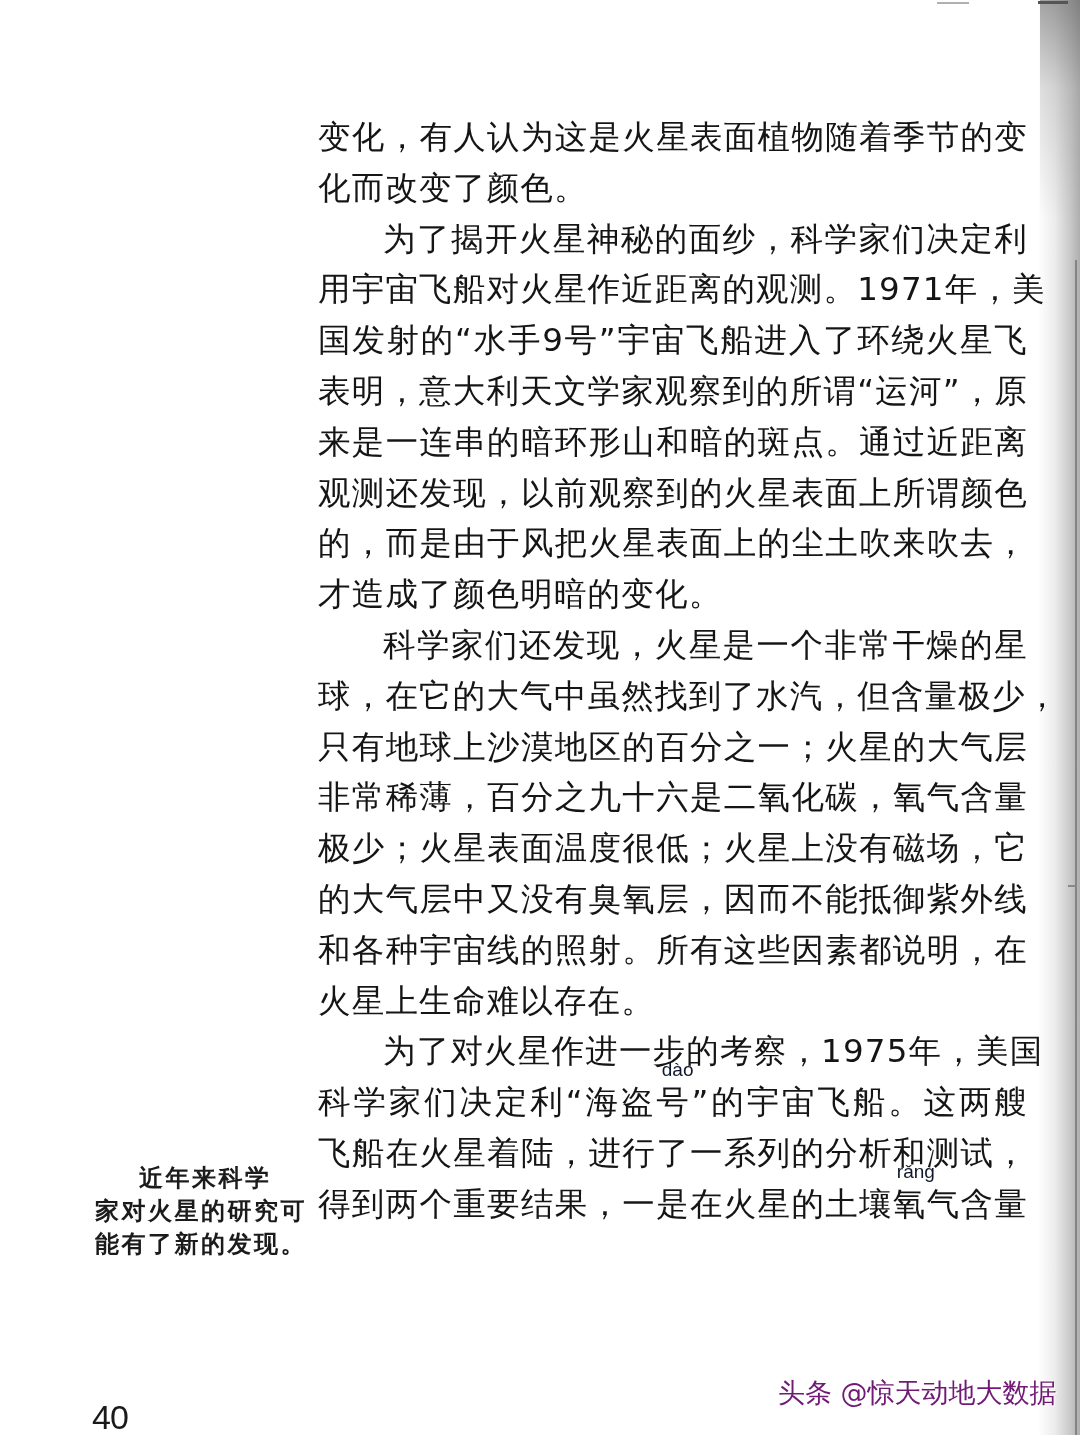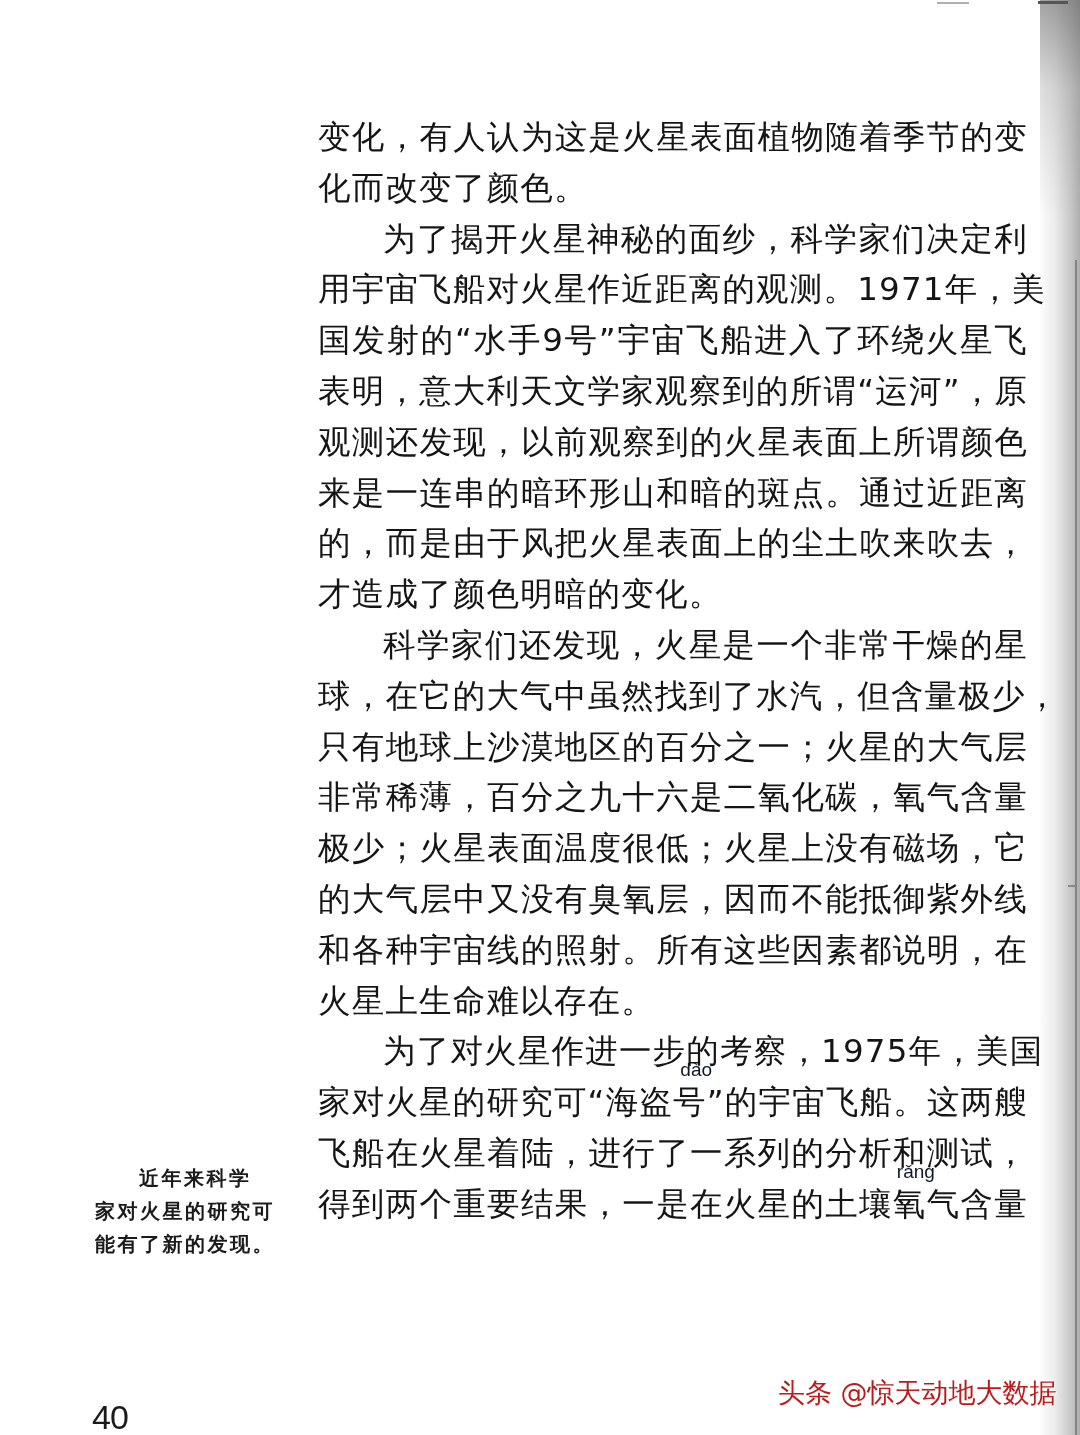--- a/index.html
+++ b/index.html
@@ -113,21 +113,21 @@
       color: #0f172a;
       white-space: nowrap;
       margin-left: 40px;
     }
 
     .margin-note {
       position: absolute;
       left: 95px;
       top: 1162px;
       width: 170px;
-      font-size: 20px;
+      font-size: 24px;
       line-height: 33px;
       letter-spacing: 2.5px;
       font-weight: bold;
       color: #1b1b1b;
     }
     .margin-note .nl {
       display: block;
       white-space: nowrap;
     }
     .margin-note .nl.indent {
@@ -143,21 +143,21 @@
       font-family: "Liberation Sans", sans-serif;
       color: #1a1a1a;
       letter-spacing: -1px;
     }
     .watermark {
       position: absolute;
       left: 778px;
       top: 1376px;
       font-size: 27px;
       line-height: 34px;
-      color: #b91c1c;
+      color: #701a75;
       font-family: "DejaVu Sans", sans-serif;
       text-shadow: 1px 1px 0 #ffffff, -1px -1px 0 #ffffff;
       letter-spacing: 0px;
       white-space: nowrap;
     }
   </style>
 </head>
 <body>
 
 <div class="page">
@@ -169,34 +169,34 @@
   <div class="top-dark"></div>
   <div class="small-tick"></div>
 
   <div class="main-text">
     <span class="line">变化，有人认为这是火星表面植物随着季节的变</span>
     <span class="line last">化而改变了颜色。</span>
     <span class="line indent">为了揭开火星神秘的面纱，科学家们决定利</span>
     <span class="line">用宇宙飞船对火星作近距离的观测。1971年，美</span>
     <span class="line">国发射的“水手9号”宇宙飞船进入了环绕火星飞</span>
     <span class="line">表明，意大利天文学家观察到的所谓“运河”，原</span>
+    <span class="line">来是一连串的暗环形山和暗的斑点。通过近距离</span>
     <span class="line">观测还发现，以前观察到的火星表面上所谓颜色</span>
-    <span class="line">来是一连串的暗环形山和暗的斑点。通过近距离</span>
     <span class="line">的，而是由于风把火星表面上的尘土吹来吹去，</span>
     <span class="line last">才造成了颜色明暗的变化。</span>
     <span class="line indent">科学家们还发现，火星是一个非常干燥的星</span>
     <span class="line">球，在它的大气中虽然找到了水汽，但含量极少，</span>
     <span class="line">只有地球上沙漠地区的百分之一；火星的大气层</span>
     <span class="line">非常稀薄，百分之九十六是二氧化碳，氧气含量</span>
     <span class="line">极少；火星表面温度很低；火星上没有磁场，它</span>
     <span class="line">的大气层中又没有臭氧层，因而不能抵御紫外线</span>
     <span class="line">和各种宇宙线的照射。所有这些因素都说明，在</span>
     <span class="line last">火星上生命难以存在。</span>
     <span class="line indent">为了对火星作进一步的考察，1975年，美国</span>
-    <span class="line"><span>家对火星的研究可“海</span><span class="ruby-wrap"><span class="pinyin">dào</span><span>盗</span></span><span>号”的宇宙飞船。这两艘</span></span>
+    <span class="line"><span>科学家们决定利“海</span><span class="ruby-wrap"><span class="pinyin">dào</span><span>盗</span></span><span>号”的宇宙飞船。这两艘</span></span>
     <span class="line">飞船在火星着陆，进行了一系列的分析和测试，</span>
     <span class="line"><span>得到两个重要结果，一是在火星的土</span><span class="ruby-wrap"><span class="pinyin">rǎng</span><span>壤</span></span><span>氧气含量</span></span>
   </div>
 
   <div class="margin-note">
     <span class="nl indent">近年来科学</span>
     <span class="nl">家对火星的研究可</span>
     <span class="nl">能有了新的发现。</span>
   </div>
 

